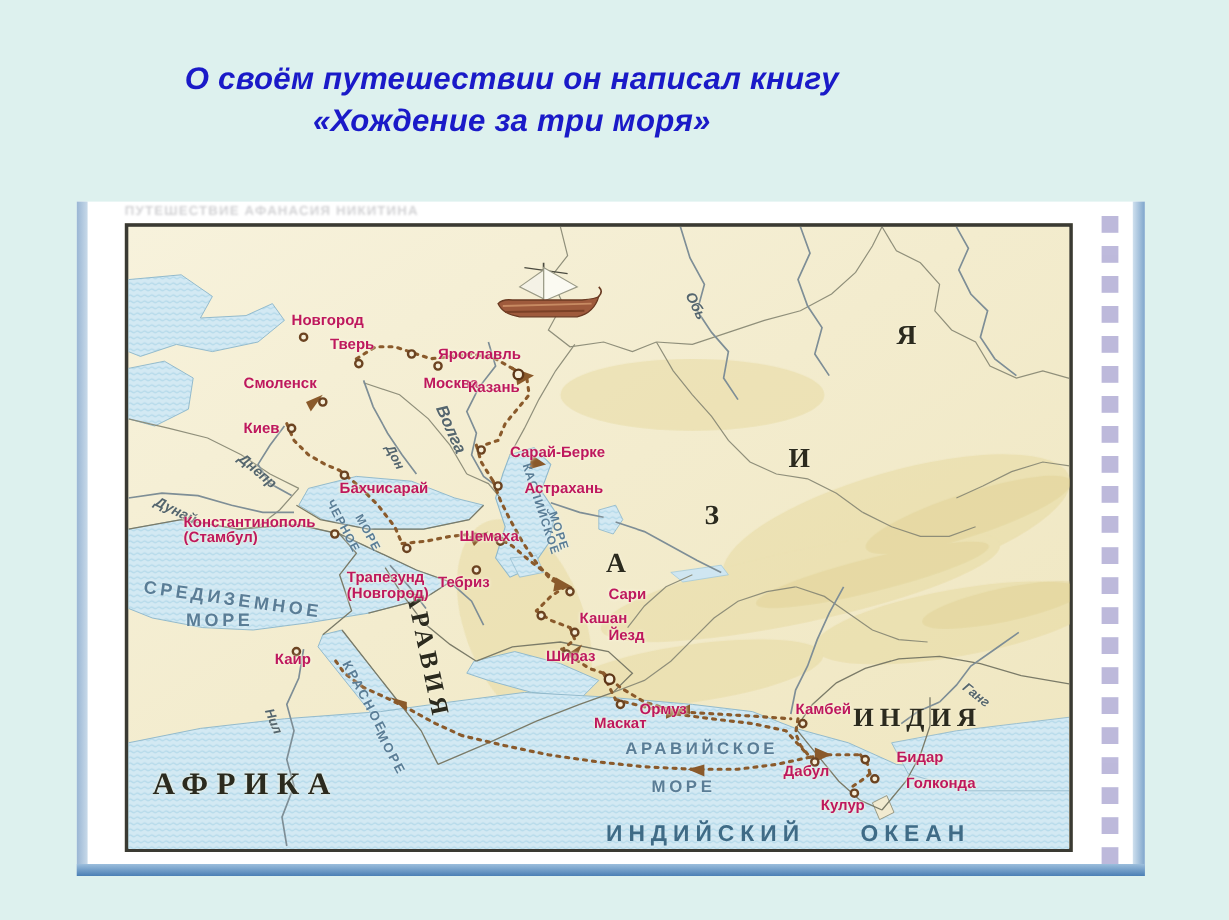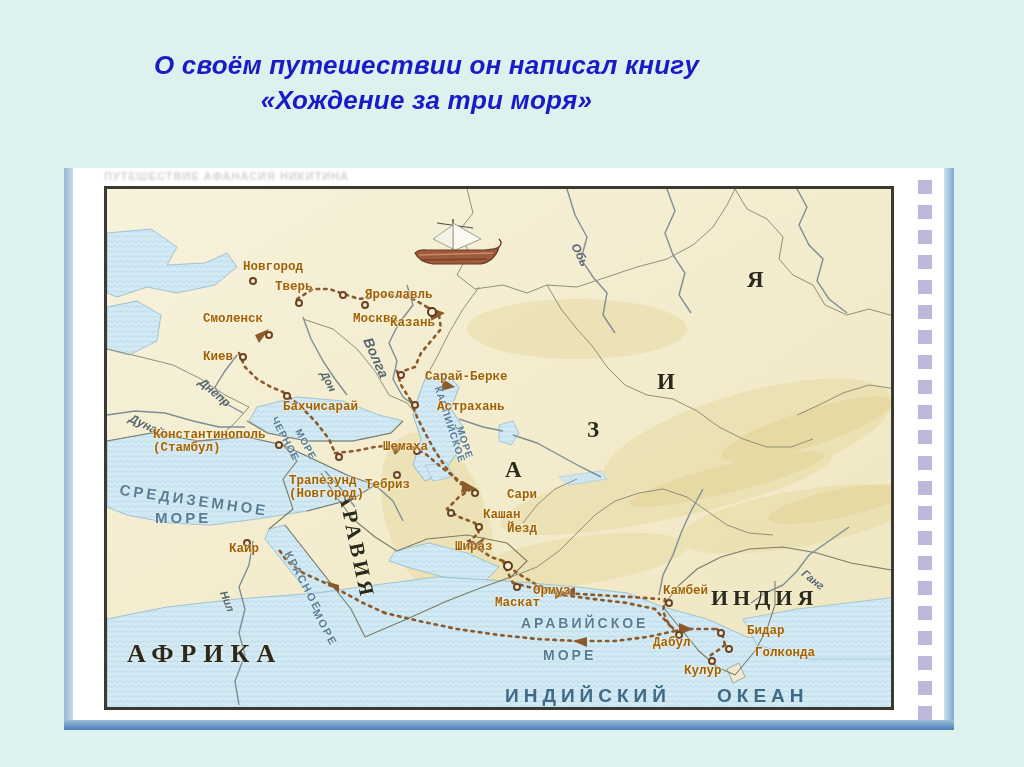--- a/index.html
+++ b/index.html
@@ -70,22 +70,22 @@
     border:3px solid #3a3a33;
     box-sizing:border-box;
     overflow:hidden;
     background:#f6f0d8;
   }
   #map-canvas{position:absolute;inset:0;}
   svg.layer{position:absolute;left:0;top:0;width:790px;height:524px;}
   
   .city{
     position:absolute;
-    color:#a16207;
-    font-family:Liberation Mono, monospace;
+    color:#be185d;
+    font-family:Liberation Sans, sans-serif;
     font-weight:bold;font-size:12.5px;
     line-height:12.5px;
     white-space:nowrap;
     text-shadow:0 0 2px #f8f3de,0 0 3px #f8f3de;
     padding-left:18px;
   }
   .city.two-line{line-height:12.5px;}
   .region{
     position:absolute;
     color:#2b2a1e;

